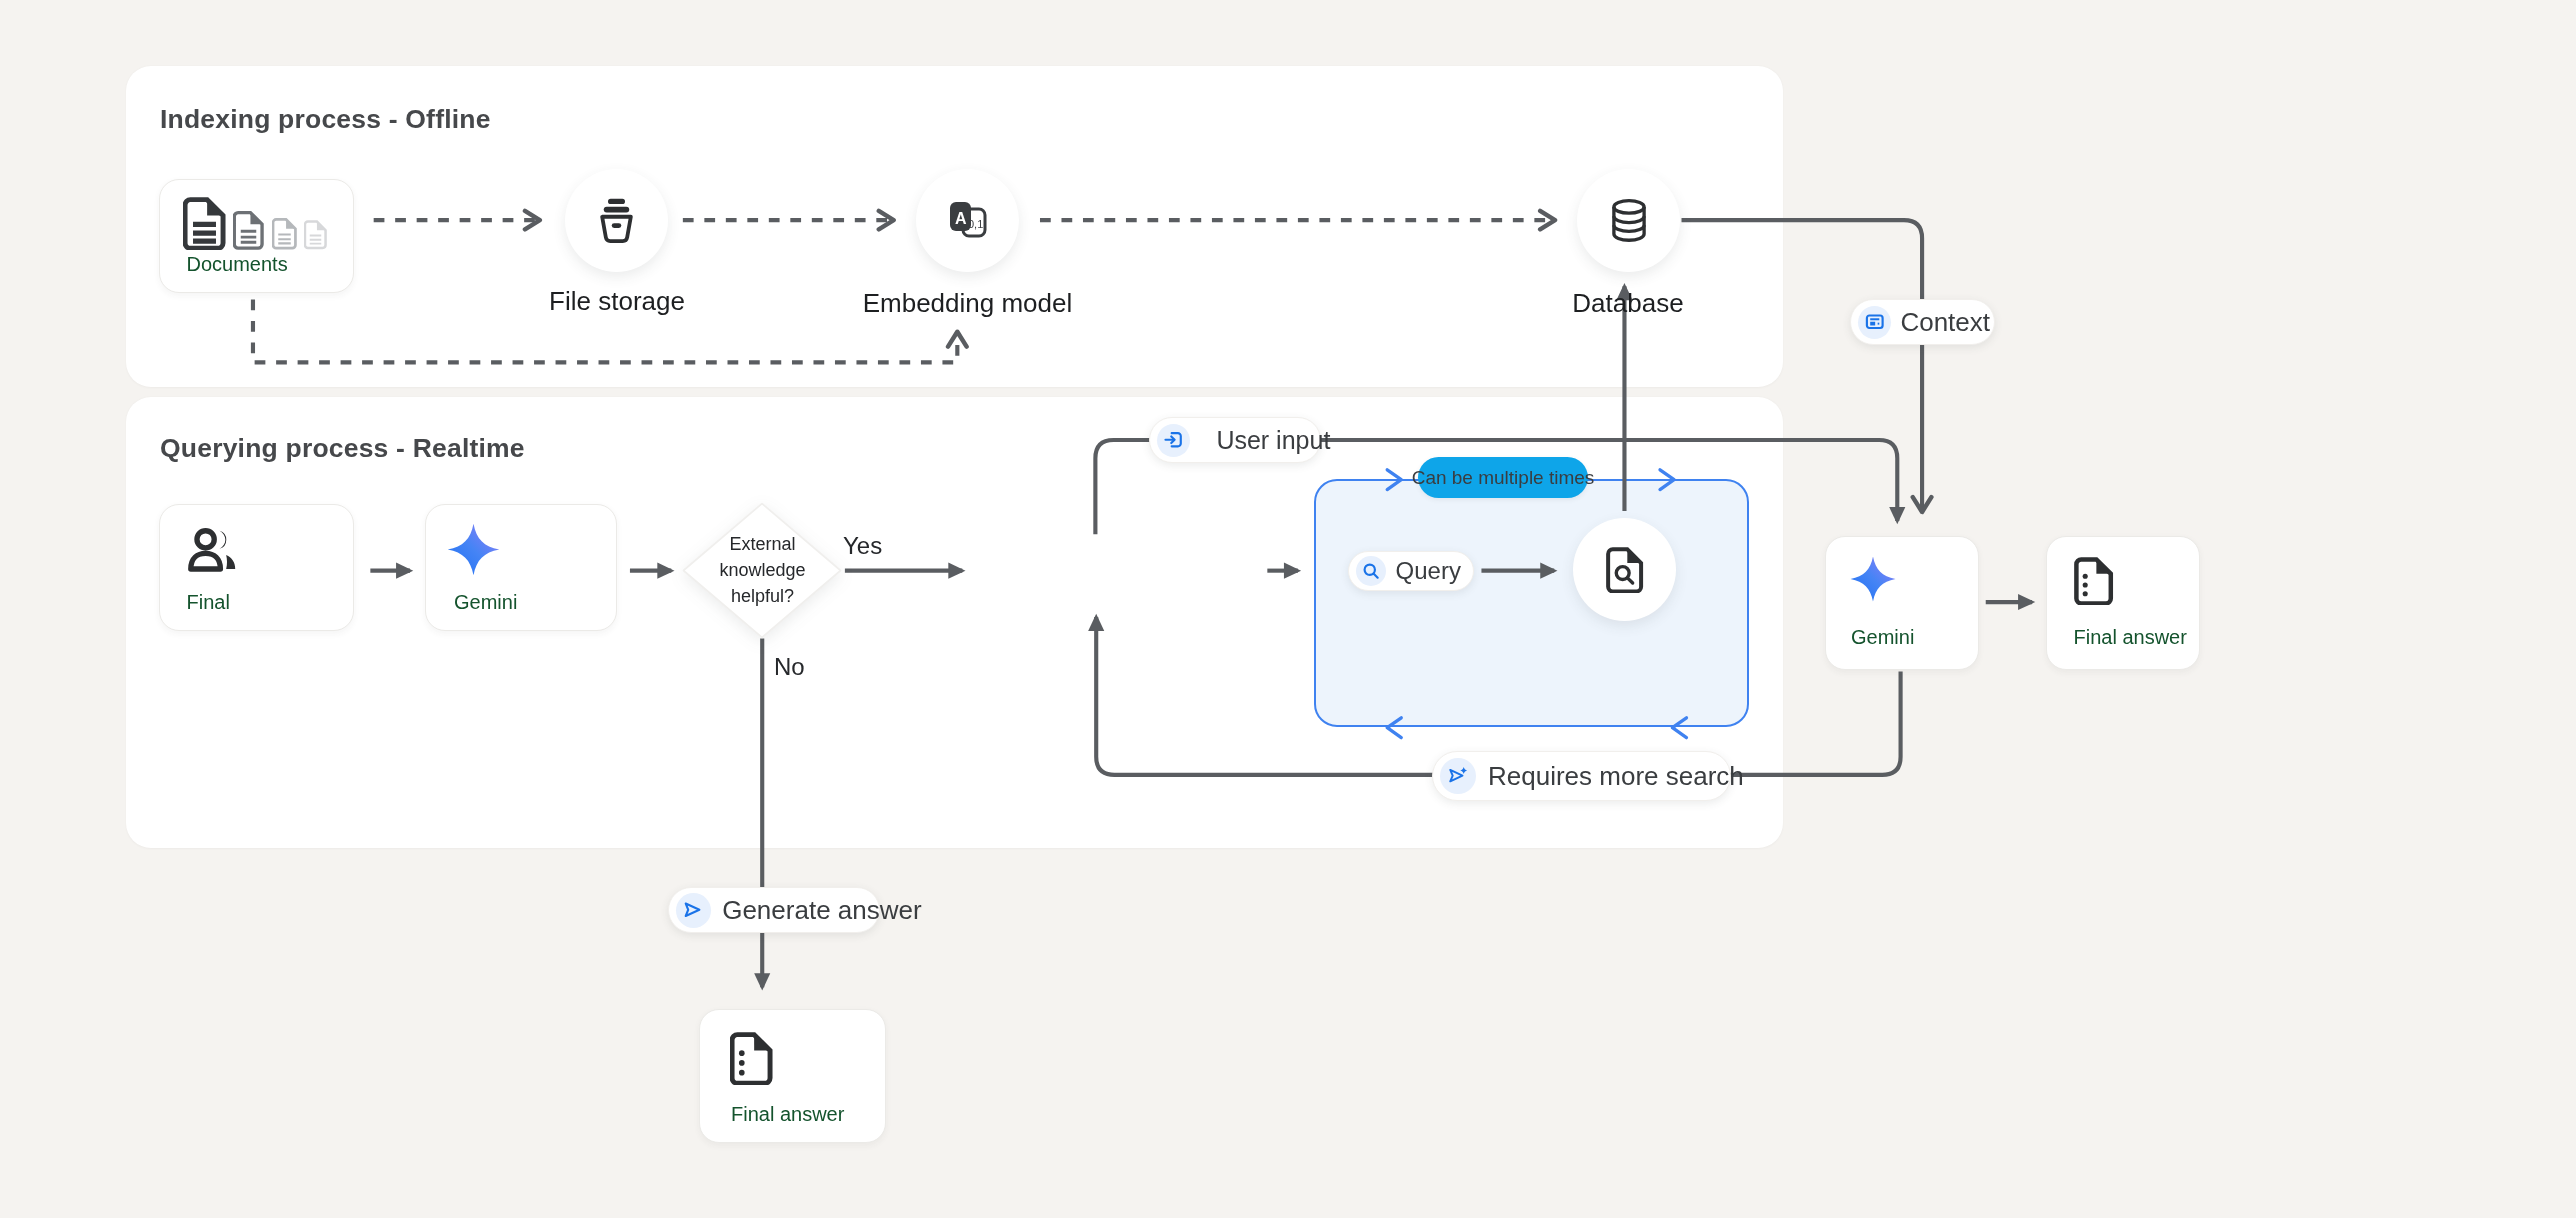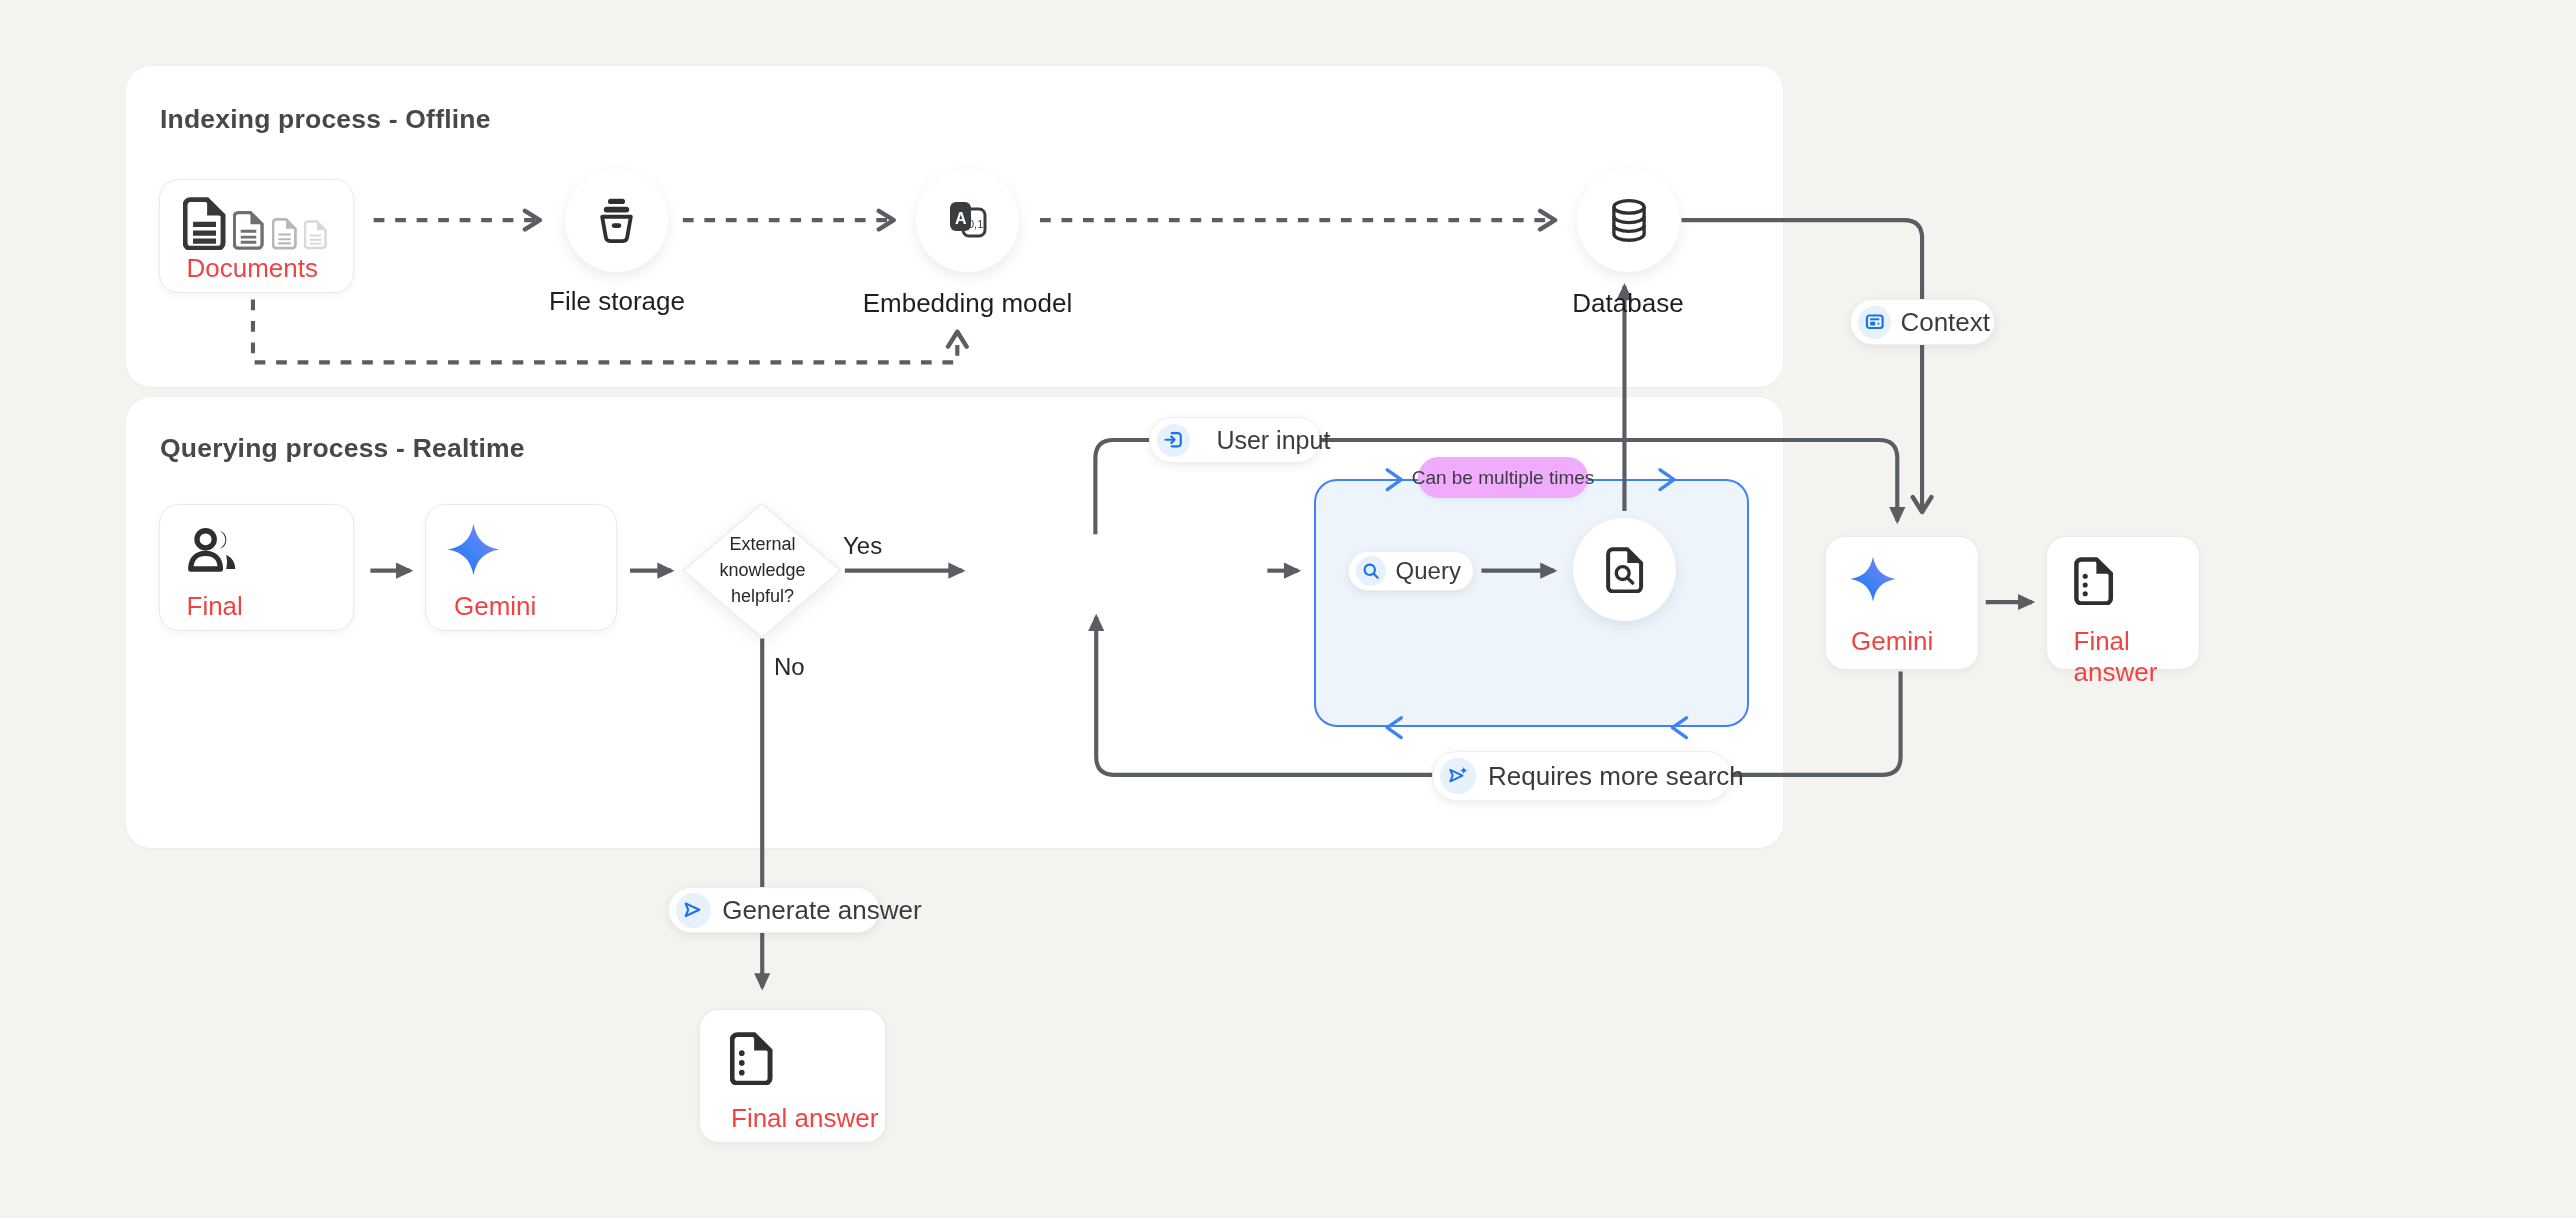--- a/index.html
+++ b/index.html
@@ -10,27 +10,27 @@
   .panel { position:absolute; background:#ffffff; border-radius:25px; box-shadow:0 0.8px 2.5px rgba(0,0,0,0.035); z-index:0; }
   .panel-title { position:absolute; font-size:26.5px; font-weight:600; color:#46484b; letter-spacing:0.2px; z-index:3; }
 
   .blue-box { position:absolute; left:1314px; top:479px; width:435px; height:248px; border:2.9px solid #3f82f0; border-radius:23px; background:#edf4fc; z-index:1; }
 
   .wires { position:absolute; left:0; top:0; z-index:2; }
 
   .card { position:absolute; background:#fff; border:1.2px solid #ebeae7; border-radius:20px; box-shadow:0 2.5px 6.6px rgba(60,64,67,0.05); z-index:3; }
   .circle-node { position:absolute; width:103px; height:103px; border-radius:50%; background:#fff; box-shadow:0 5px 13.2px rgba(60,64,67,0.10); display:flex; align-items:center; justify-content:center; z-index:3; }
   .node-label { position:absolute; font-size:26px; color:#1d1f21; text-align:center; z-index:3; }
-  .card-label { position:absolute; font-size:26px; color:#ef4444; z-index:1; }
+  .card-label { position:absolute; font-size:20px; color:#14532d; z-index:1; }
 
   .pill { position:absolute; background:#fff; border:0.8px solid #f1efec; border-radius:826px; box-shadow:0 2.5px 8.3px rgba(60,64,67,0.10); display:flex; align-items:center; z-index:3; }
   .pill .chip { border-radius:50%; background:#e7f0fd; display:flex; align-items:center; justify-content:center; flex:0 0 auto; }
   .pill .pill-label { font-size:26px; color:#3a3d40; white-space:nowrap; }
 
-  .note-pill { position:absolute; background:#f0abfc; border-radius:826px; box-shadow:0 1.7px 5px rgba(60,64,67,0.08); display:flex; align-items:center; justify-content:center; z-index:3; }
+  .note-pill { position:absolute; background:#0ea5e9; border-radius:826px; box-shadow:0 1.7px 5px rgba(60,64,67,0.08); display:flex; align-items:center; justify-content:center; z-index:3; }
   .note-pill .pill-label { font-size:19px; color:#3a3d40; white-space:nowrap; }
 
   .edge-label { position:absolute; font-size:24px; color:#26282b; z-index:3; }
 
   .diamond-wrap { position:absolute; z-index:3; }
   .diamond-text { position:absolute; text-align:center; font-size:18px; line-height:26px; color:#26282b; z-index:4; }
 
   .doc-row { position:absolute; display:flex; align-items:flex-end; gap:7.4px; }
 </style>
 </head>

